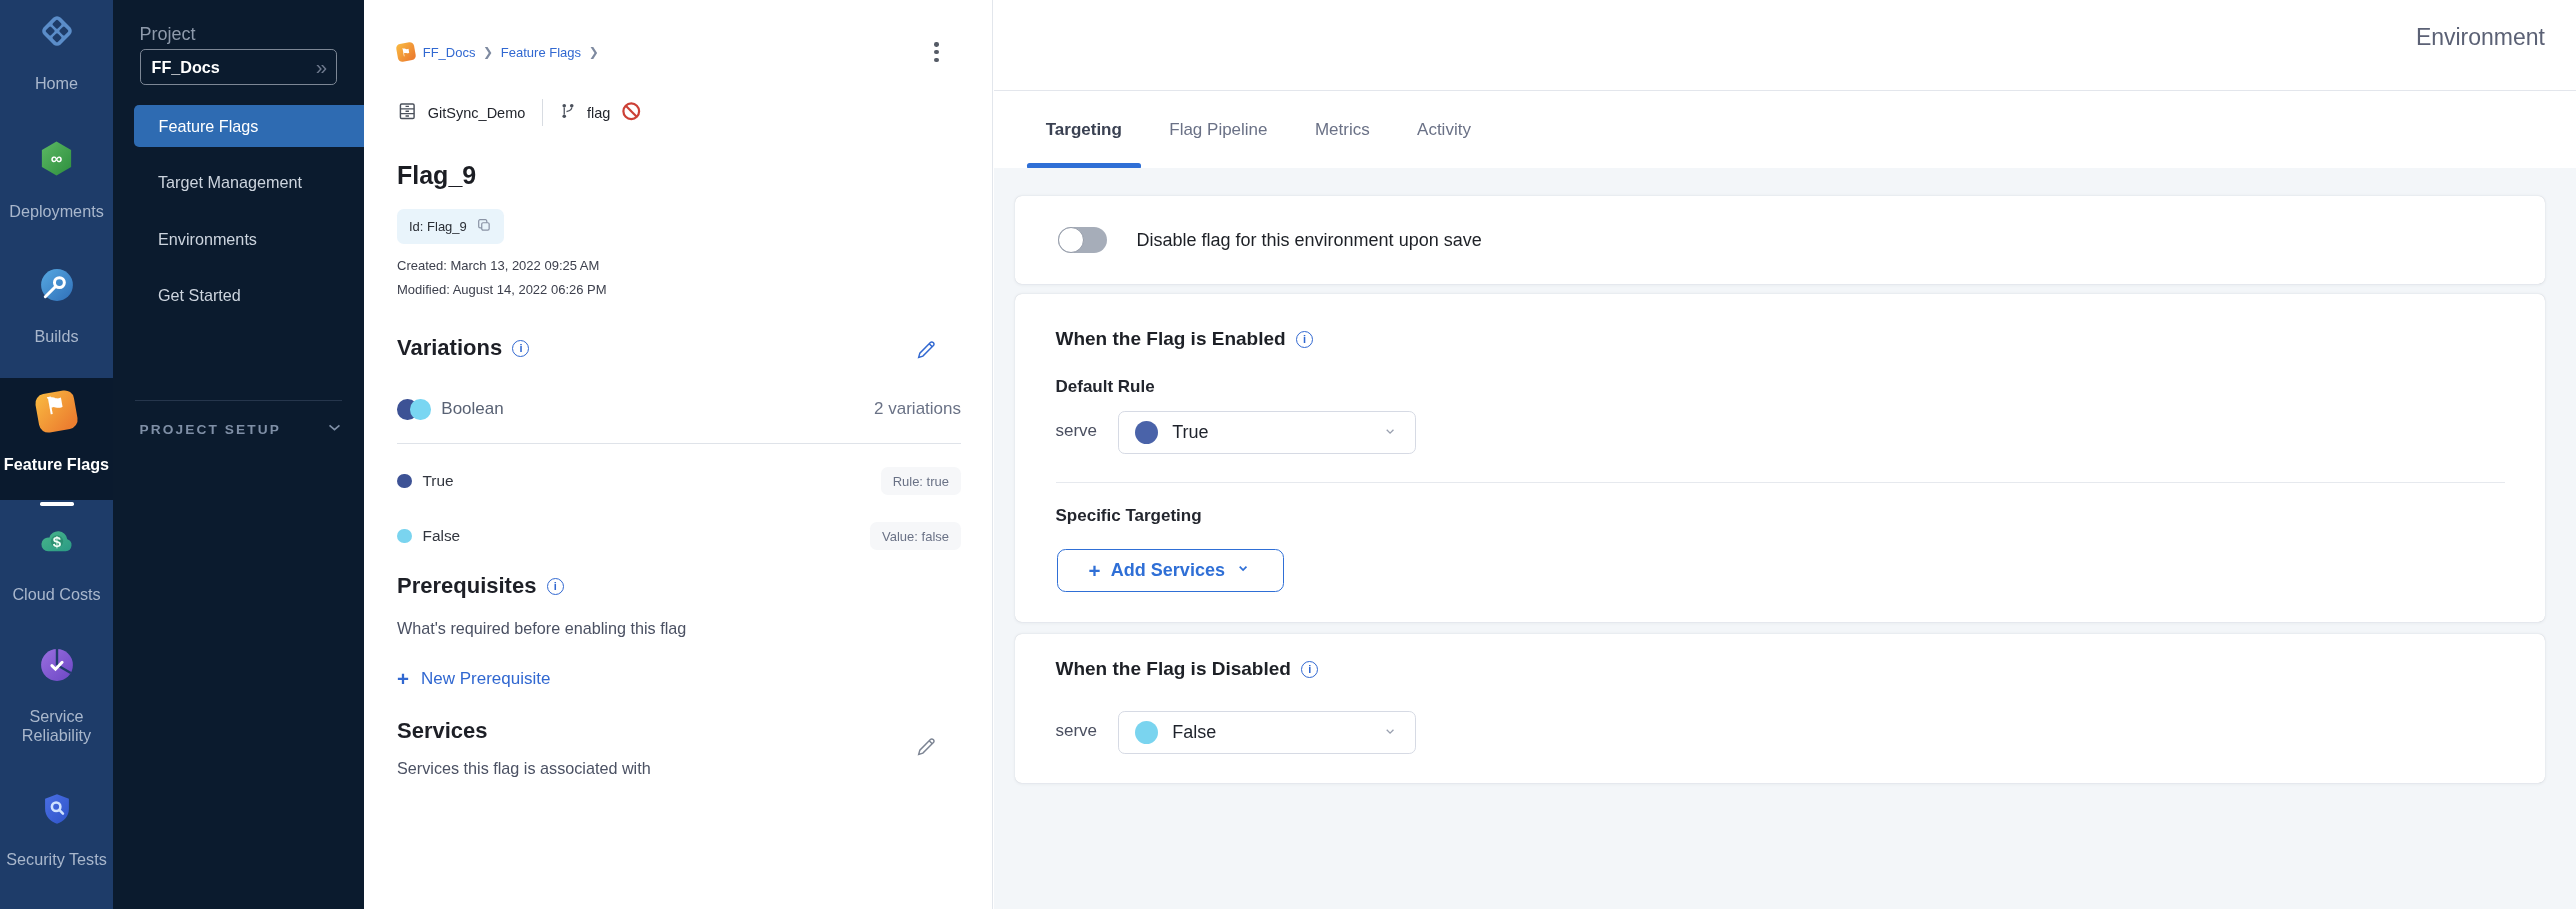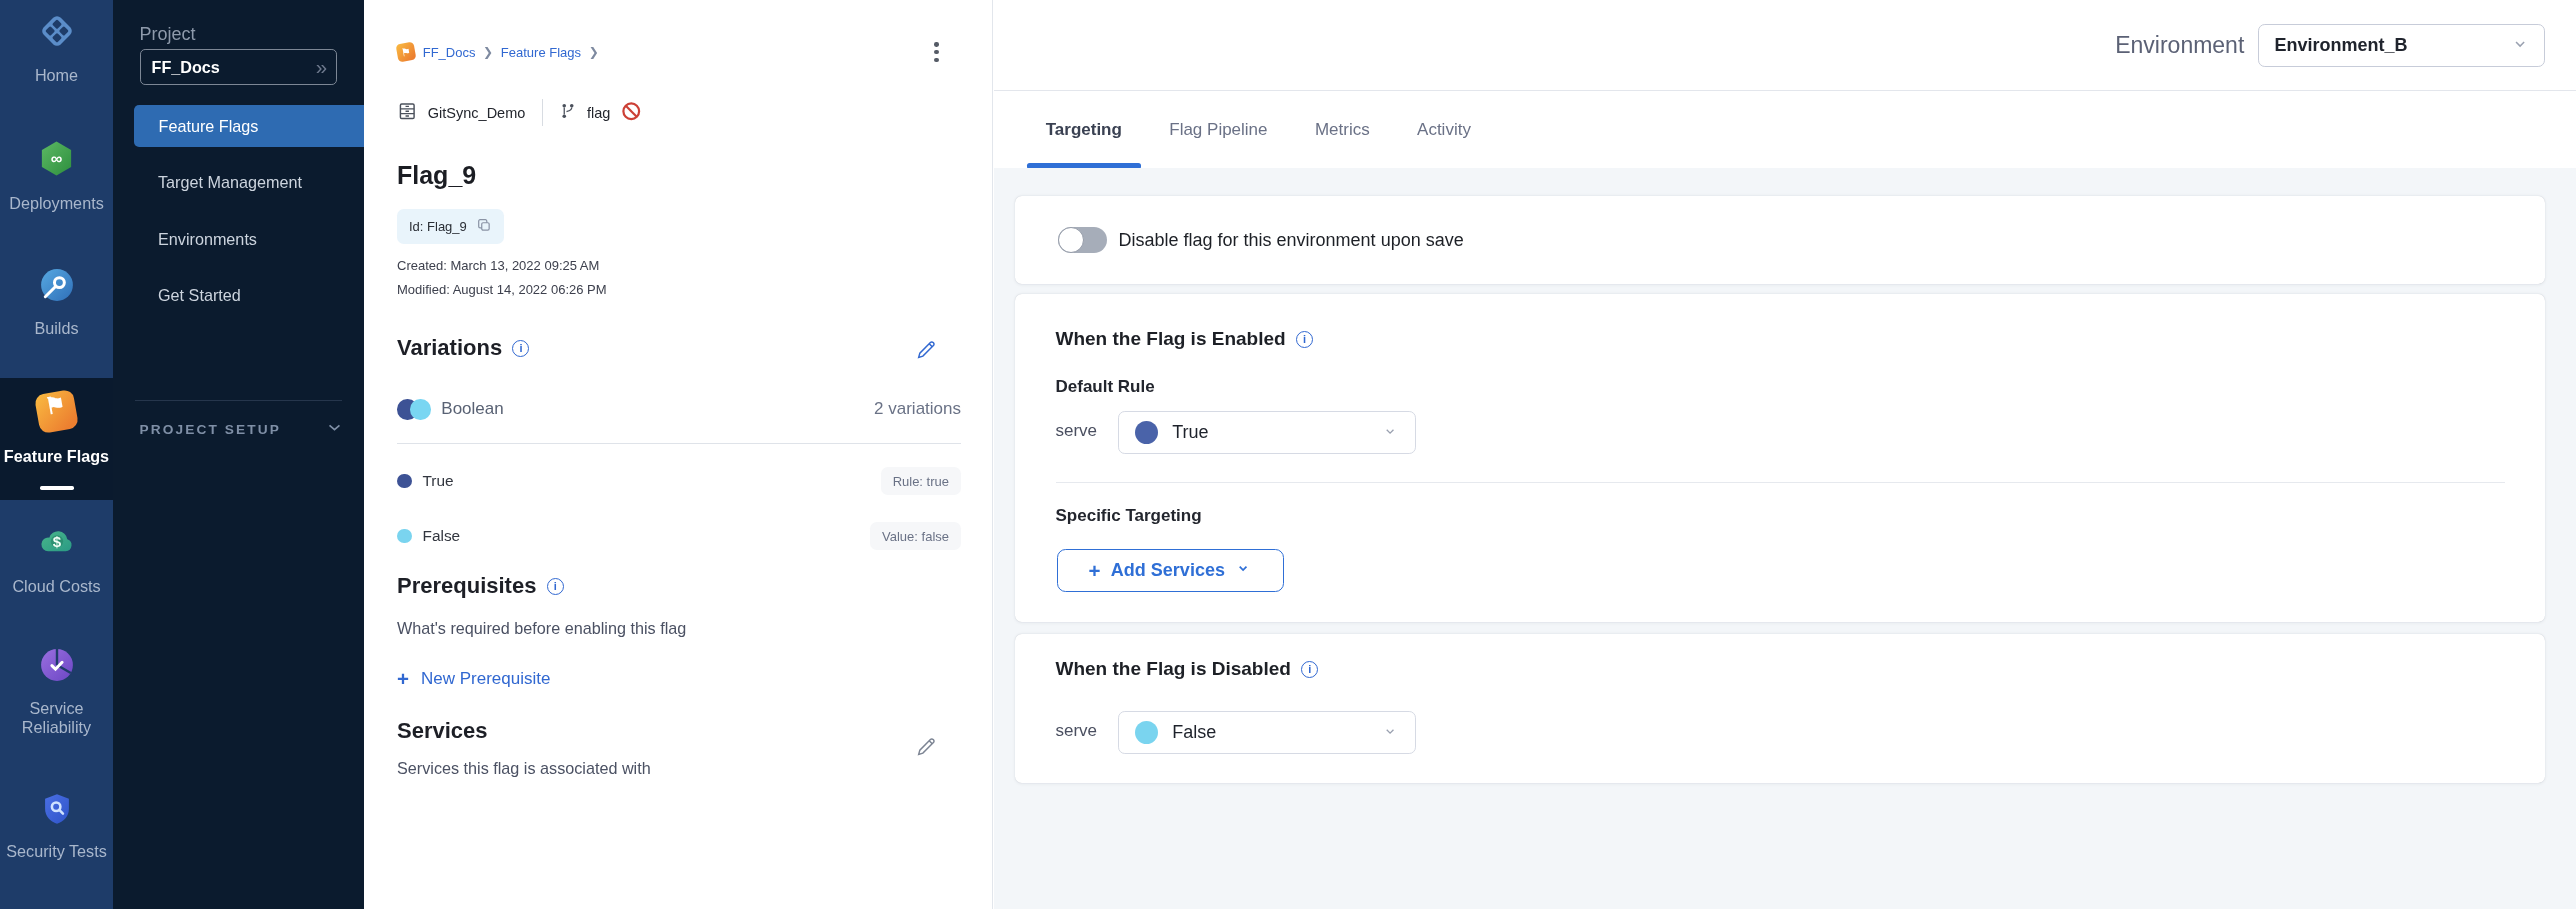--- a/index.html
+++ b/index.html
@@ -3,21 +3,21 @@
 <meta charset="utf-8">
 <style>
   * { box-sizing: border-box; }
   html,body { margin:0; padding:0; }
   body {
     width:2576px; height:910px; position:relative; overflow:hidden;
     font-family:"Liberation Sans", sans-serif; background:#ffffff; color:#1d1f26;
   }
   
   .module-bar { position:absolute; left:0; top:0; width:113px; height:910px; background:#1e3c69; z-index:3; }
-  .mod-item { position:absolute; left:0; width:113px; display:flex; flex-direction:column; align-items:center; gap:16px;
+  .mod-item { position:absolute; left:0; width:113px; display:flex; flex-direction:column; align-items:center; gap:24px;
               color:#a9b7cc; font-size:16.2px; text-align:center; line-height:1.15; cursor:pointer; }
   .mod-item svg, .mod-item .ff-logo { display:block; }
   .mod-active-block { position:absolute; left:0; top:378px; width:113px; height:122px; background:#0a1a2e; }
   .mod-active-block .mod-item { position:absolute; top:13.7px; color:#ffffff; font-weight:bold; }
   .mod-underline { width:34px; height:3.4px; border-radius:1.7px; background:#ffffff; margin-top:5.1px; }
   .ff-logo { background:linear-gradient(140deg,#f8b43f 10%,#ec7f30 85%); border-radius:24%;
              transform:rotate(-10deg); display:flex; align-items:center; justify-content:center; color:#fff; }
   .ff-logo.big { width:39px; height:39px; font-size:23px; }
   .ff-logo.small { width:18px; height:18px; font-size:11px; }
 
@@ -85,21 +85,21 @@
   .chev { margin-left:auto; color:#9aa1b0; }
   .chev svg { width:16.2px; height:16.2px; }
   .top-divider { position:absolute; left:0; top:90px; width:1582px; border-top:0.9px solid #e3e6ec; }
   .tabbar { position:absolute; left:0; top:91px; width:1582px; height:78px; background:#fff; border-bottom:0.9px solid #e3e6ec;
             display:flex; align-items:center; padding-left:50px; gap:44px; }
   .tab { position:relative; height:78px; display:flex; align-items:center; font-size:17px; color:#6a7186; cursor:pointer; padding:0 1.7px; }
   .tab.active { color:#3a4152; font-weight:bold; }
   .tab.active::after { content:""; position:absolute; left:-17px; right:-17px; bottom:0; height:5.1px; border-radius:2.6px; background:#2f6fd6; }
   .rp-content { position:absolute; left:0; top:168px; width:1582px; height:741px; background:#f3f6f9; padding:28px 31px 0 20.5px; }
   .card { background:#fff; border-radius:6.8px; box-shadow:0 0.9px 3.4px rgba(31,45,70,.07), 0 0 0.9px rgba(31,45,70,.22); }
-  .card-toggle { height:88px; display:flex; align-items:center; padding-left:43px; gap:12px; margin-bottom:10.3px; }
+  .card-toggle { height:88px; display:flex; align-items:center; padding-left:43px; gap:30px; margin-bottom:10.3px; }
   .toggle { position:relative; width:49px; height:26.5px; border-radius:14.5px; background:#a6adb9; cursor:pointer; flex:0 0 auto; }
   .toggle .knob { position:absolute; left:0; top:0; width:26.5px; height:26.5px; border-radius:50%; background:#fff; border:1.7px solid #959ca9; }
   .toggle-label { font-size:18px; color:#1d2026; }
   .card-enabled { position:relative; height:328px; margin-bottom:12px; }
   .card-disabled { position:relative; height:149px; }
   .card-head { position:absolute; left:41px; display:flex; align-items:center; gap:10.3px; }
   .card-head h3 { margin:0; font-size:19px; font-weight:bold; color:#1d2026; }
   .sub-head { position:absolute; left:41px; font-size:17px; font-weight:600; color:#23262e; }
   .serve-label { position:absolute; left:41px; font-size:17px; color:#4a4f60; }
   .serve-select { position:absolute; left:103px; width:298px; height:43px; border:1.3px solid #d6dae4; border-radius:6.8px;
@@ -350,28 +350,20 @@
         <path d="M4 20l1.3-4.6L16.8 3.9a2.1 2.1 0 0 1 3 0l.3.3a2.1 2.1 0 0 1 0 3L8.6 18.7 4 20z"></path>
         <path d="M15.5 5.2l3.3 3.3"></path>
       </svg>
   </div>
   <div class="desc-text" style="top:759px">Services this flag is associated with</div>
 </section>
 
 <section class="right-panel">
   <div class="env-row">
     <span class="env-label">Environment</span>
-    <div class="env-select">
-      <span class="val">Environment_B</span>
-      <span class="chev">
-        <svg viewBox="0 0 24 24" fill="none" stroke="currentColor" stroke-width="2.2">
-            <path d="M6 9l6 6 6-6"></path>
-          </svg>
-      </span>
-    </div>
   </div>
   <div class="top-divider"></div>
 
   <div class="tabbar">
     <div class="tab active">
         <span>Targeting</span>
       </div>
     <div class="tab">
         <span>Flag Pipeline</span>
       </div>

